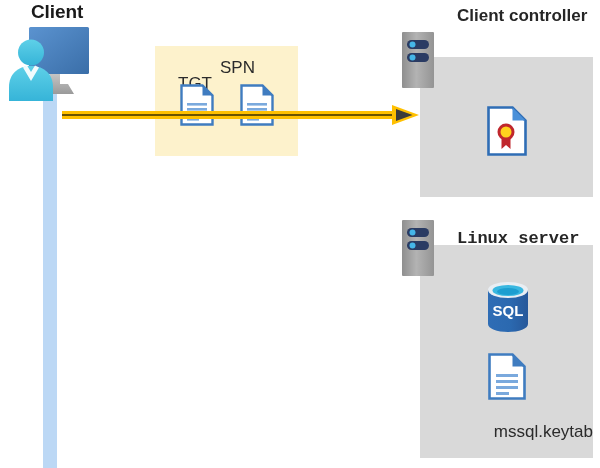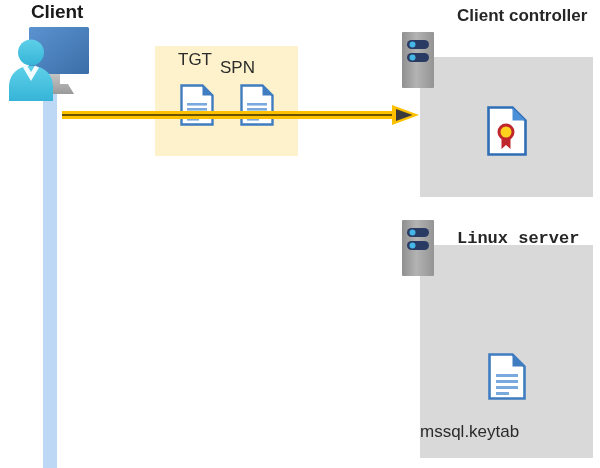--- a/index.html
+++ b/index.html
@@ -71,21 +71,21 @@
     width: 358px;
     height: 22px;
   }
 
   
   .token-label {
     font-size: 17px;
     color: #2b2b2b;
     white-space: nowrap;
   }
-  #label-tgt { left: 178px; top: 50px; }
+  #label-tgt { left: 178px; top: 74px; }
   #label-spn { left: 220px; top: 58px; }
 
   .token-doc { width: 34px; height: 42px; }
   #doc-tgt { left: 180px; top: 84px; }
   #doc-spn { left: 240px; top: 84px; }
 
   
   .group-panel {
     background: #d9d9d9;
   }
@@ -109,21 +109,21 @@
 
   
   #cert-doc   { left: 487px; top: 106px; width: 40px; height: 50px; }
   #sql-db     { left: 486px; top: 281px; width: 44px; height: 52px; }
   #keytab-doc { left: 488px; top: 353px; width: 38px; height: 47px; }
 
   #keytab-label {
     left: 420px;
     top: 422px;
     width: 173px;
-    text-align: left;
+    text-align: right;
     font-size: 17px;
     color: #2b2b2b;
     white-space: nowrap;
   }
 </style>
 </head>
 <body>
 
 <div class="canvas">
 
@@ -246,20 +246,38 @@
       <rect x="0" y="0" width="32" height="56" rx="1" fill="url(#rackGradB)"></rect>
       <rect x="5" y="8" width="22" height="9" rx="4.5" fill="#2a3b63"></rect>
       <circle cx="10.5" cy="12.5" r="3" fill="#45b6e8"></circle>
       <rect x="5" y="21" width="22" height="9" rx="4.5" fill="#2a3b63"></rect>
       <circle cx="10.5" cy="25.5" r="3" fill="#45b6e8"></circle>
     </svg>
   </div>
 
   <div class="abs group-title" id="linux-title">Linux server</div>
 
+  <div class="abs" id="sql-db">
+    <svg viewBox="0 0 44 52" width="44" height="52" xmlns="http://www.w3.org/2000/svg">
+      <defs>
+        <linearGradient id="dbBody" x1="0" y1="0" x2="1" y2="0">
+          <stop offset="0%" stop-color="#2f6db5"></stop>
+          <stop offset="55%" stop-color="#2b69b0"></stop>
+          <stop offset="100%" stop-color="#27589a"></stop>
+        </linearGradient>
+      </defs>
+
+      <path d="M2 9 v34 c0 4.5 9 8 20 8 s20 -3.5 20 -8 V9 z" fill="url(#dbBody)"></path>
+
+      <ellipse cx="22" cy="9" rx="20" ry="8" fill="#e9eef3"></ellipse>
+      <ellipse cx="22" cy="9.5" rx="15.5" ry="5.6" fill="#39b7e0"></ellipse>
+      <ellipse cx="22" cy="10.5" rx="11" ry="3.6" fill="#1d9ed0"></ellipse>
+      <text x="22" y="35" text-anchor="middle" font-family="Liberation Sans, sans-serif" font-size="15" font-weight="bold" fill="#ffffff">SQL</text>
+    </svg>
+  </div>
 
   <div class="abs" id="keytab-doc">
     <svg viewBox="0 0 38 47" width="38" height="47" xmlns="http://www.w3.org/2000/svg">
       <path d="M1.5 1.5 h23 l12 12 v32 h-35 z" fill="#ffffff" stroke="#3f7cc0" stroke-width="2.6"></path>
       <path d="M24.5 1.5 v12 h12 z" fill="#3f7cc0"></path>
       <rect x="8" y="21" width="22" height="3" fill="#7aa9dd"></rect>
       <rect x="8" y="27" width="22" height="3" fill="#7aa9dd"></rect>
       <rect x="8" y="33" width="22" height="3" fill="#7aa9dd"></rect>
       <rect x="8" y="39" width="13" height="3" fill="#7aa9dd"></rect>
     </svg>

